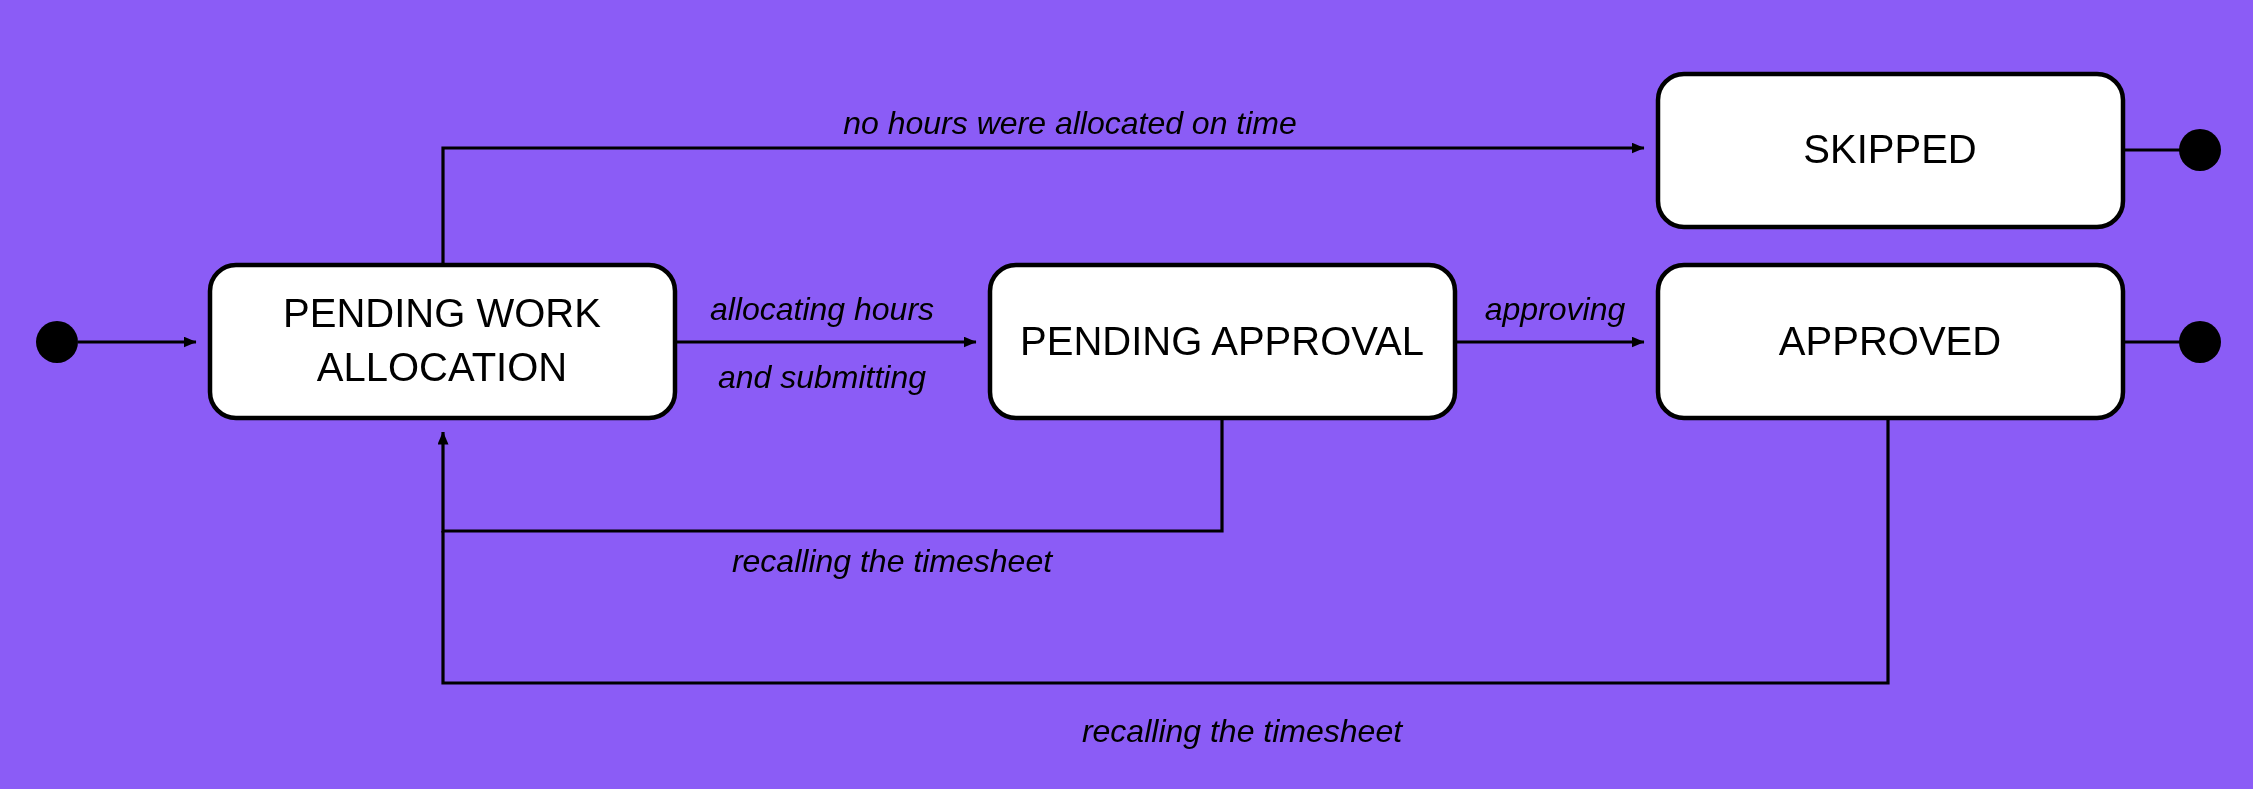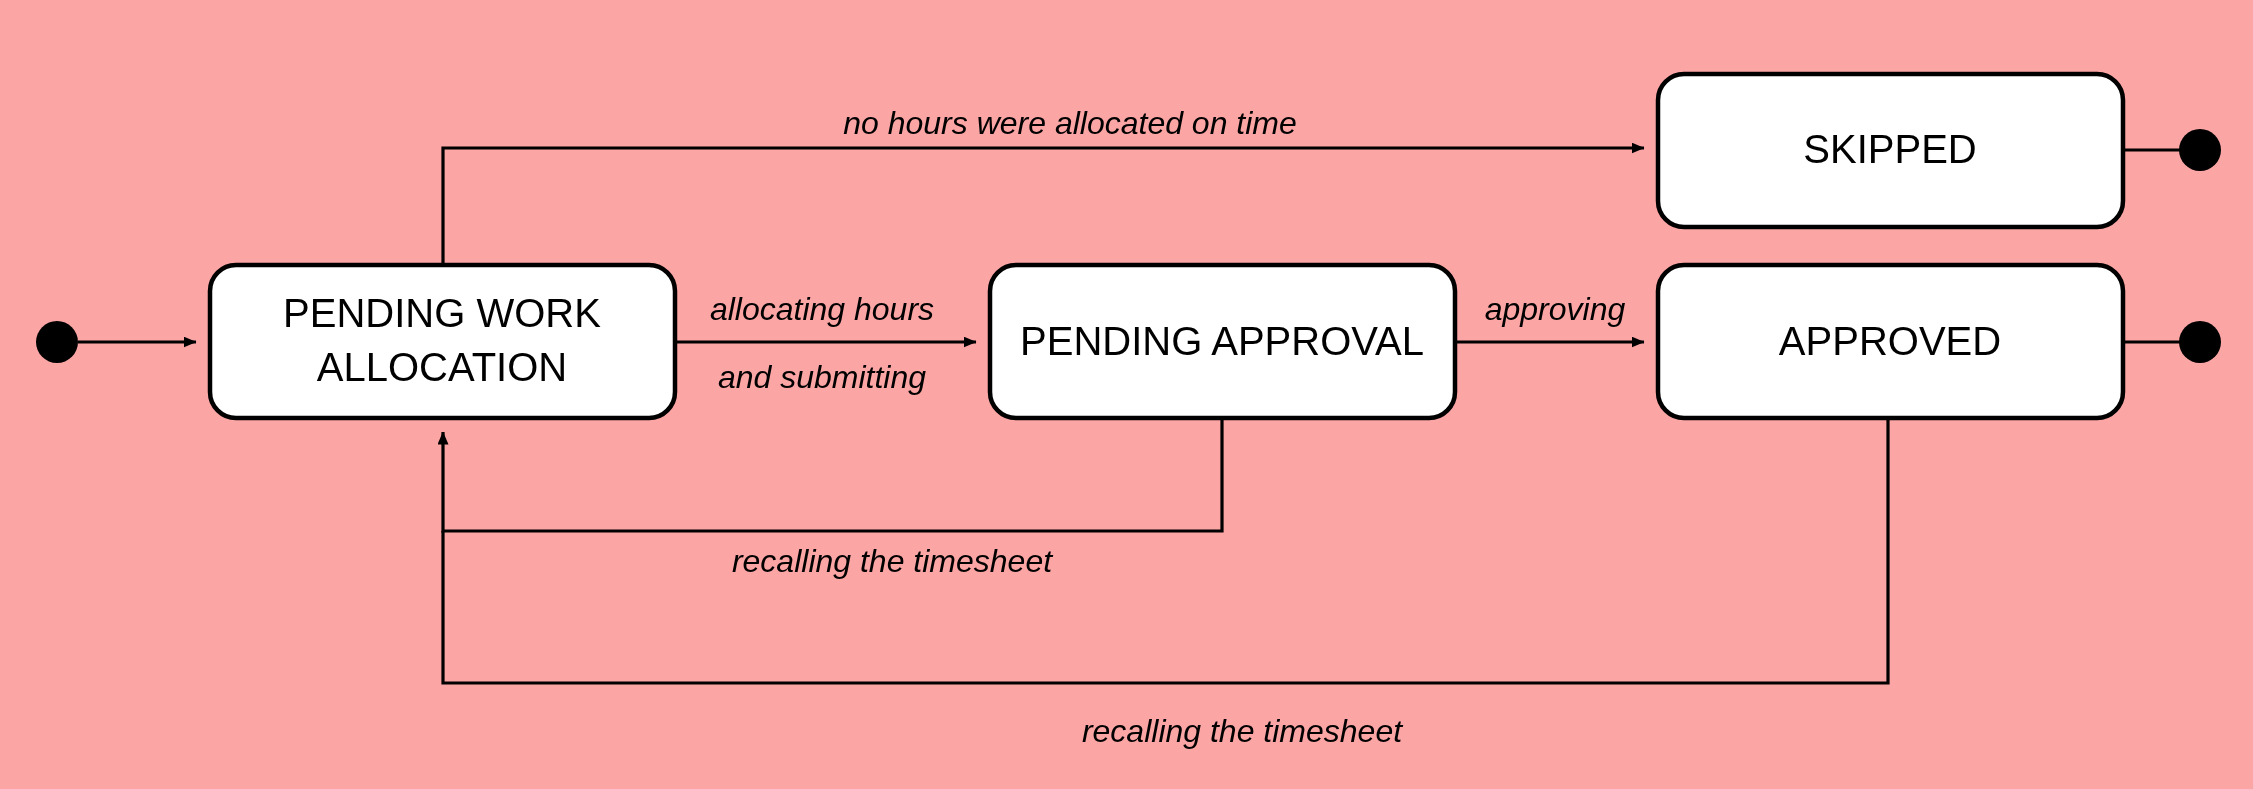--- a/index.html
+++ b/index.html
@@ -4,21 +4,21 @@
 <style>
   html, body {
     margin: 0;
     padding: 0;
     background: #ffffff;
   }
   #canvas {
     position: relative;
     width: 2253px;
     height: 789px;
-    background: #fca5a5;
+    background: #8b5cf6;
     font-family: "Liberation Sans", sans-serif;
     overflow: hidden;
   }
   svg#diagram {
     position: absolute;
     top: 0;
     left: 0;
     width: 2253px;
     height: 789px;
   }

